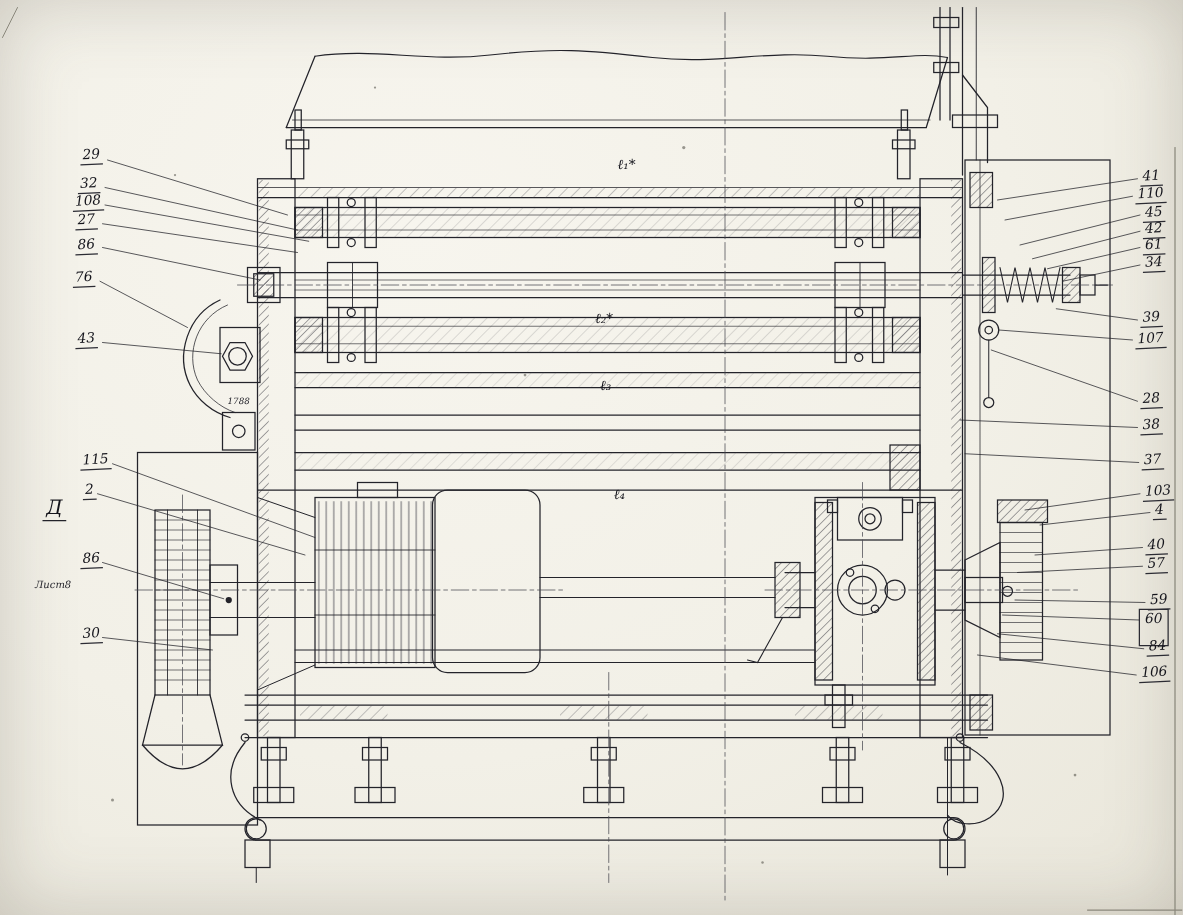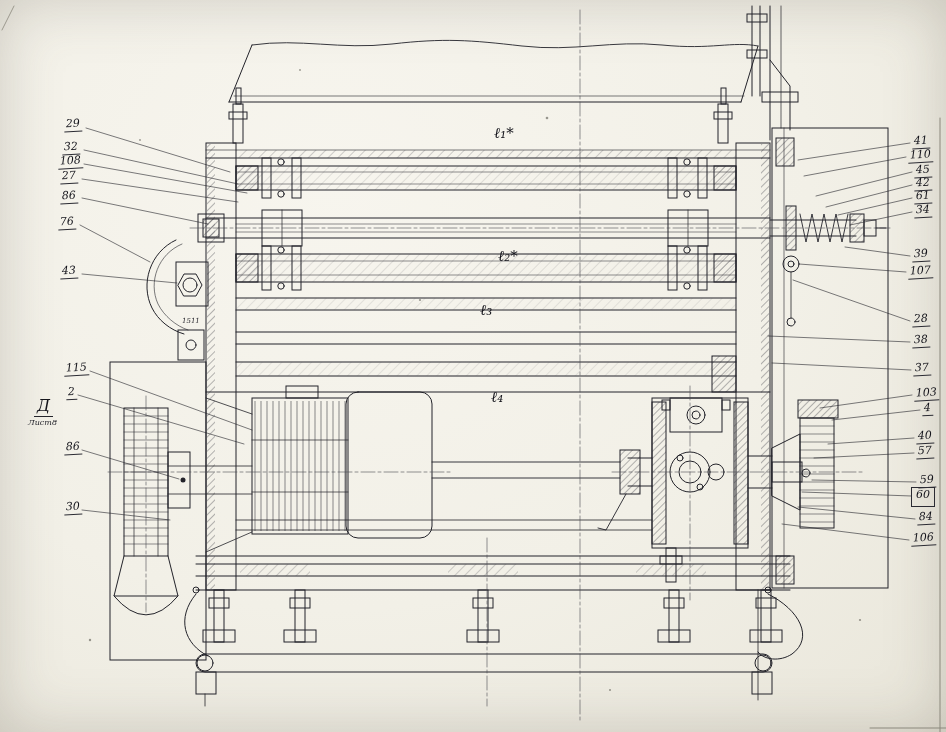--- a/index.html
+++ b/index.html
@@ -8,30 +8,30 @@
     background: radial-gradient(ellipse at 35% 25%, #f7f5ee 0%, #f2f0e7 55%, #e9e6da 100%);
     font-family:"DejaVu Serif", serif;
     box-shadow: inset 0 0 60px rgba(90,85,70,.25);
   }
   .art { position:absolute; left:0; top:0; }
   .callout {
     position:absolute; font-style:italic; font-size:11px; color:#15151c;
     line-height:1; padding:0 2px 2px; white-space:nowrap;
     border-bottom:1px solid #2b2b33; transform:rotate(-3deg);
   }
-  .callout.boxed { border:1px solid #2b2b33; padding:1px 4px 6px; transform:rotate(0deg); }
+  .callout.boxed { border:1px solid #2b2b33; padding:1px 4px 16px; transform:rotate(0deg); }
   .dim-label {
-    position:absolute; font-style:italic; font-size:15px; color:#15151c;
+    position:absolute; font-style:italic; font-size:11px; color:#15151c;
     white-space:nowrap; line-height:1;
   }
   .view-letter {
     position:absolute; font-style:italic; font-size:16px; color:#15151c;
     border-bottom:1.3px solid #23232a; line-height:1; padding:0 3px 2px;
   }
-  .view-note { position:absolute; font-style:italic; font-size:8px; color:#25252c; line-height:1; }
+  .view-note { position:absolute; font-style:italic; font-size:8px; color:#25252c; line-height:1;margin-top:45px; }
   .tiny-note { position:absolute; font-style:italic; font-size:7px; color:#25252c; line-height:1; }
 </style>
 </head>
 <body>
 
 <div class="sheet">
 
   <svg class="art" width="946" height="732" viewBox="0 0 946 732" stroke="#23232a" fill="none" stroke-width="1" stroke-linecap="round">
     <defs>
       <pattern id="hatchD" patternUnits="userSpaceOnUse" width="5" height="5" patternTransform="rotate(45)">
@@ -401,19 +401,19 @@
   <span class="callout" style="left:914px;top:387px">103</span>
   <span class="callout" style="left:922px;top:402px">4</span>
   <span class="callout" style="left:916px;top:430px">40</span>
   <span class="callout" style="left:916px;top:445px">57</span>
   <span class="callout" style="left:918px;top:474px">59</span>
   <span class="callout boxed" style="left:911px;top:487px">60</span>
   <span class="callout" style="left:917px;top:511px">84</span>
   <span class="callout" style="left:911px;top:532px">106</span>
 
   <span class="dim-label" style="left:494px;top:126px">ℓ₁*</span>
-  <span class="dim-label" style="left:498px;top:249px">ℓ₂*</span>
+  <span class="dim-label" style="left:476px;top:249px">ℓ₂*</span>
   <span class="dim-label" style="left:480px;top:303px">ℓ₃</span>
   <span class="dim-label" style="left:491px;top:390px">ℓ₄</span>
 
-  <span class="tiny-note" style="left:182px;top:318px">1511</span>
+  <span class="tiny-note" style="left:182px;top:318px">1788</span>
 
 </div>
 
 </body></html>

